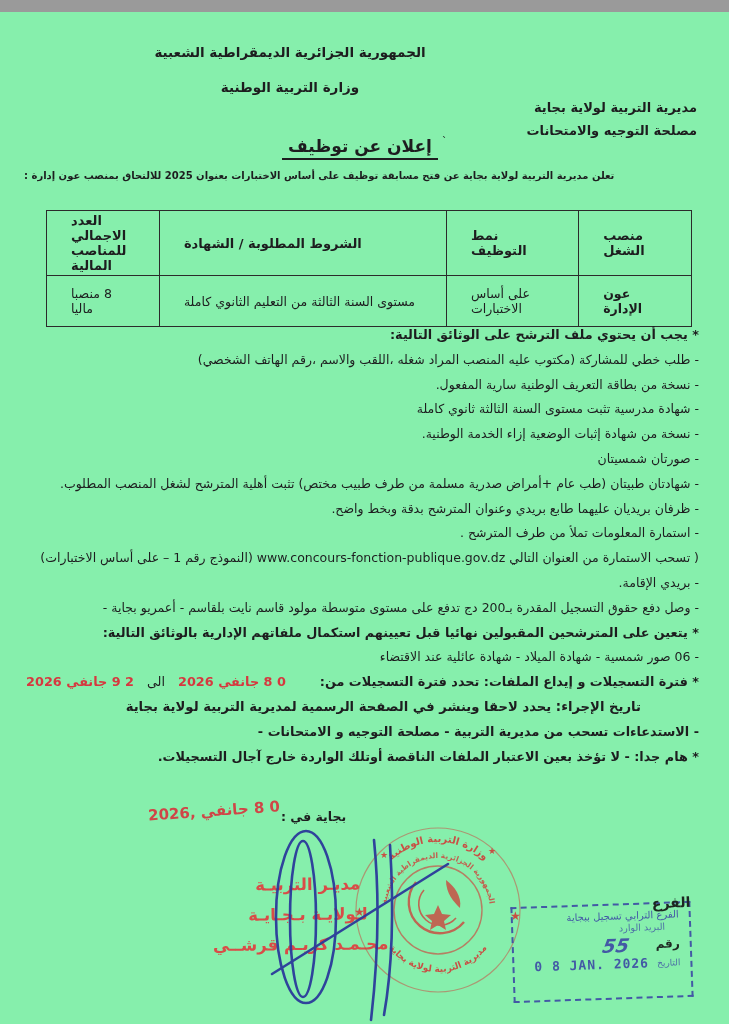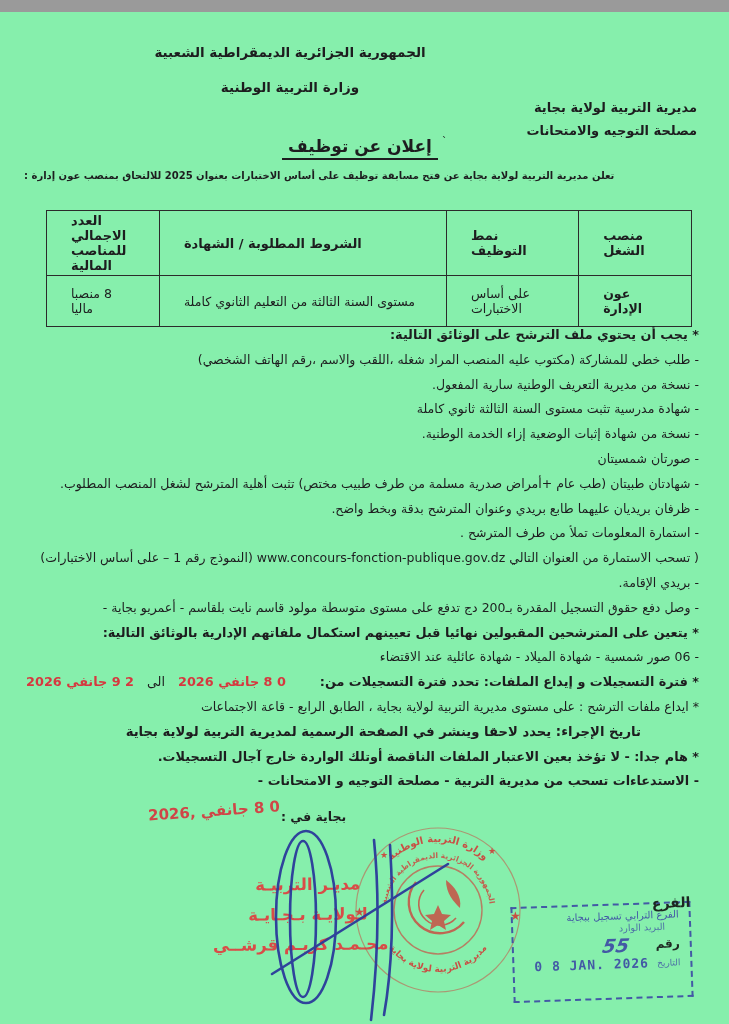--- a/index.html
+++ b/index.html
@@ -99,39 +99,38 @@
       <td>على أساس الاختبارات</td>
       <td>مستوى السنة الثالثة من التعليم الثانوي كاملة</td>
       <td>8 منصبا ماليا</td>
     </tr>
   </tbody>
     </table>
 
   <div class="body-lines">
     <div class="line bold">* يجب أن يحتوي ملف الترشح على الوثائق التالية:</div>
     <div class="line">- طلب خطي للمشاركة (مكتوب عليه المنصب المراد شغله ،اللقب والاسم ،رقم الهاتف الشخصي)</div>
-    <div class="line">- نسخة من مديرية التعريف الوطنية سارية المفعول.</div>
+    <div class="line">- نسخة من بطاقة التعريف الوطنية سارية المفعول.</div>
     <div class="line">- شهادة مدرسية تثبت مستوى السنة الثالثة ثانوي كاملة</div>
     <div class="line">- نسخة من شهادة إثبات الوضعية إزاء الخدمة الوطنية.</div>
     <div class="line">- صورتان شمسيتان</div>
     <div class="line">- شهادتان طبيتان (طب عام +أمراض صدرية مسلمة من طرف طبيب مختص) تثبت أهلية المترشح لشغل المنصب المطلوب.</div>
     <div class="line">- ظرفان بريديان عليهما طابع بريدي وعنوان المترشح بدقة وبخط واضح.</div>
     <div class="line">- استمارة المعلومات تملأ من طرف المترشح .</div>
     <div class="line">( تسحب الاستمارة من العنوان التالي www.concours-fonction-publique.gov.dz (النموذج رقم 1 – على أساس الاختبارات)</div>
     <div class="line">- بريدي الإقامة.</div>
     <div class="line">- وصل دفع حقوق التسجيل المقدرة بـ200 دج تدفع على مستوى متوسطة مولود قاسم نايت بلقاسم - أعمريو بجاية -</div>
     <div class="line bold">* يتعين على المترشحين المقبولين نهائيا قبل تعيينهم استكمال ملفاتهم الإدارية بالوثائق التالية:</div>
     <div class="line">- 06 صور شمسية - شهادة الميلاد - شهادة عائلية عند الاقتضاء</div>
     <div class="line bold dates-line">
       <span>* فترة التسجيلات و إيداع الملفات: تحدد فترة التسجيلات من:</span><span class="red-date first">0 8 جانفي 2026</span><span class="to-word">الى</span><span class="red-date">2 9 جانفي 2026</span>
     </div>
-    <div class="line">* ايداع ملفات الترشح : على مستوى مديرية التربية لولاية بجاية ، الطابق الرابع - قاعة الاجتماعات</div>
     <div class="line bold indent">تاريخ الإجراء: يحدد لاحقا وينشر في الصفحة الرسمية لمديرية التربية لولاية بجاية</div>
+    <div class="line bold">- الاستدعاءات تسحب من مديرية التربية - مصلحة التوجيه و الامتحانات -</div>
     <div class="line bold">* هام جدا: - لا تؤخذ بعين الاعتبار الملفات الناقصة أوتلك الواردة خارج آجال التسجيلات.</div>
-    <div class="line bold">- الاستدعاءات تسحب من مديرية التربية - مصلحة التوجيه و الامتحانات -</div>
   </div>
 
   <div class="place-label">بجاية في :</div>
   <div class="footer-date">0 8 جانفي ,2026</div>
 
   <div class="sig-block">
     <div>مديـر التربيـة</div>
     <div>لـولايـة بـجـايـة</div>
     <div>محـمـد كريـم قرشــي</div>
   </div>

